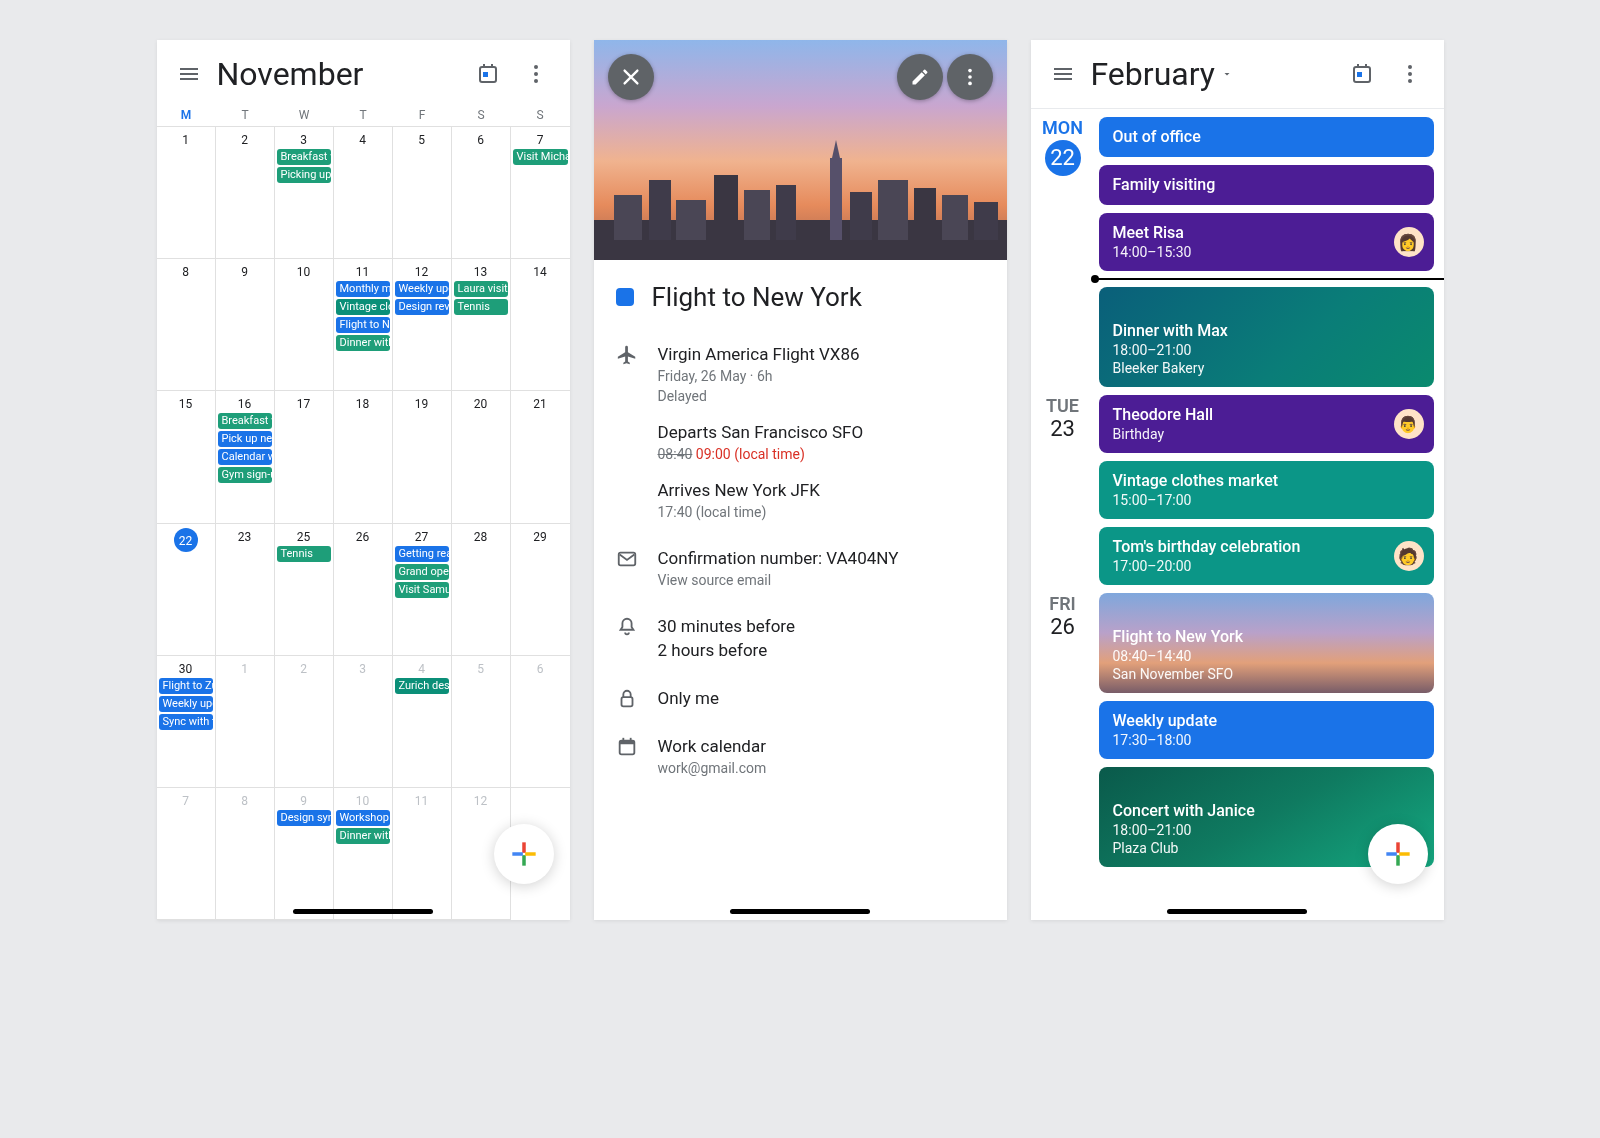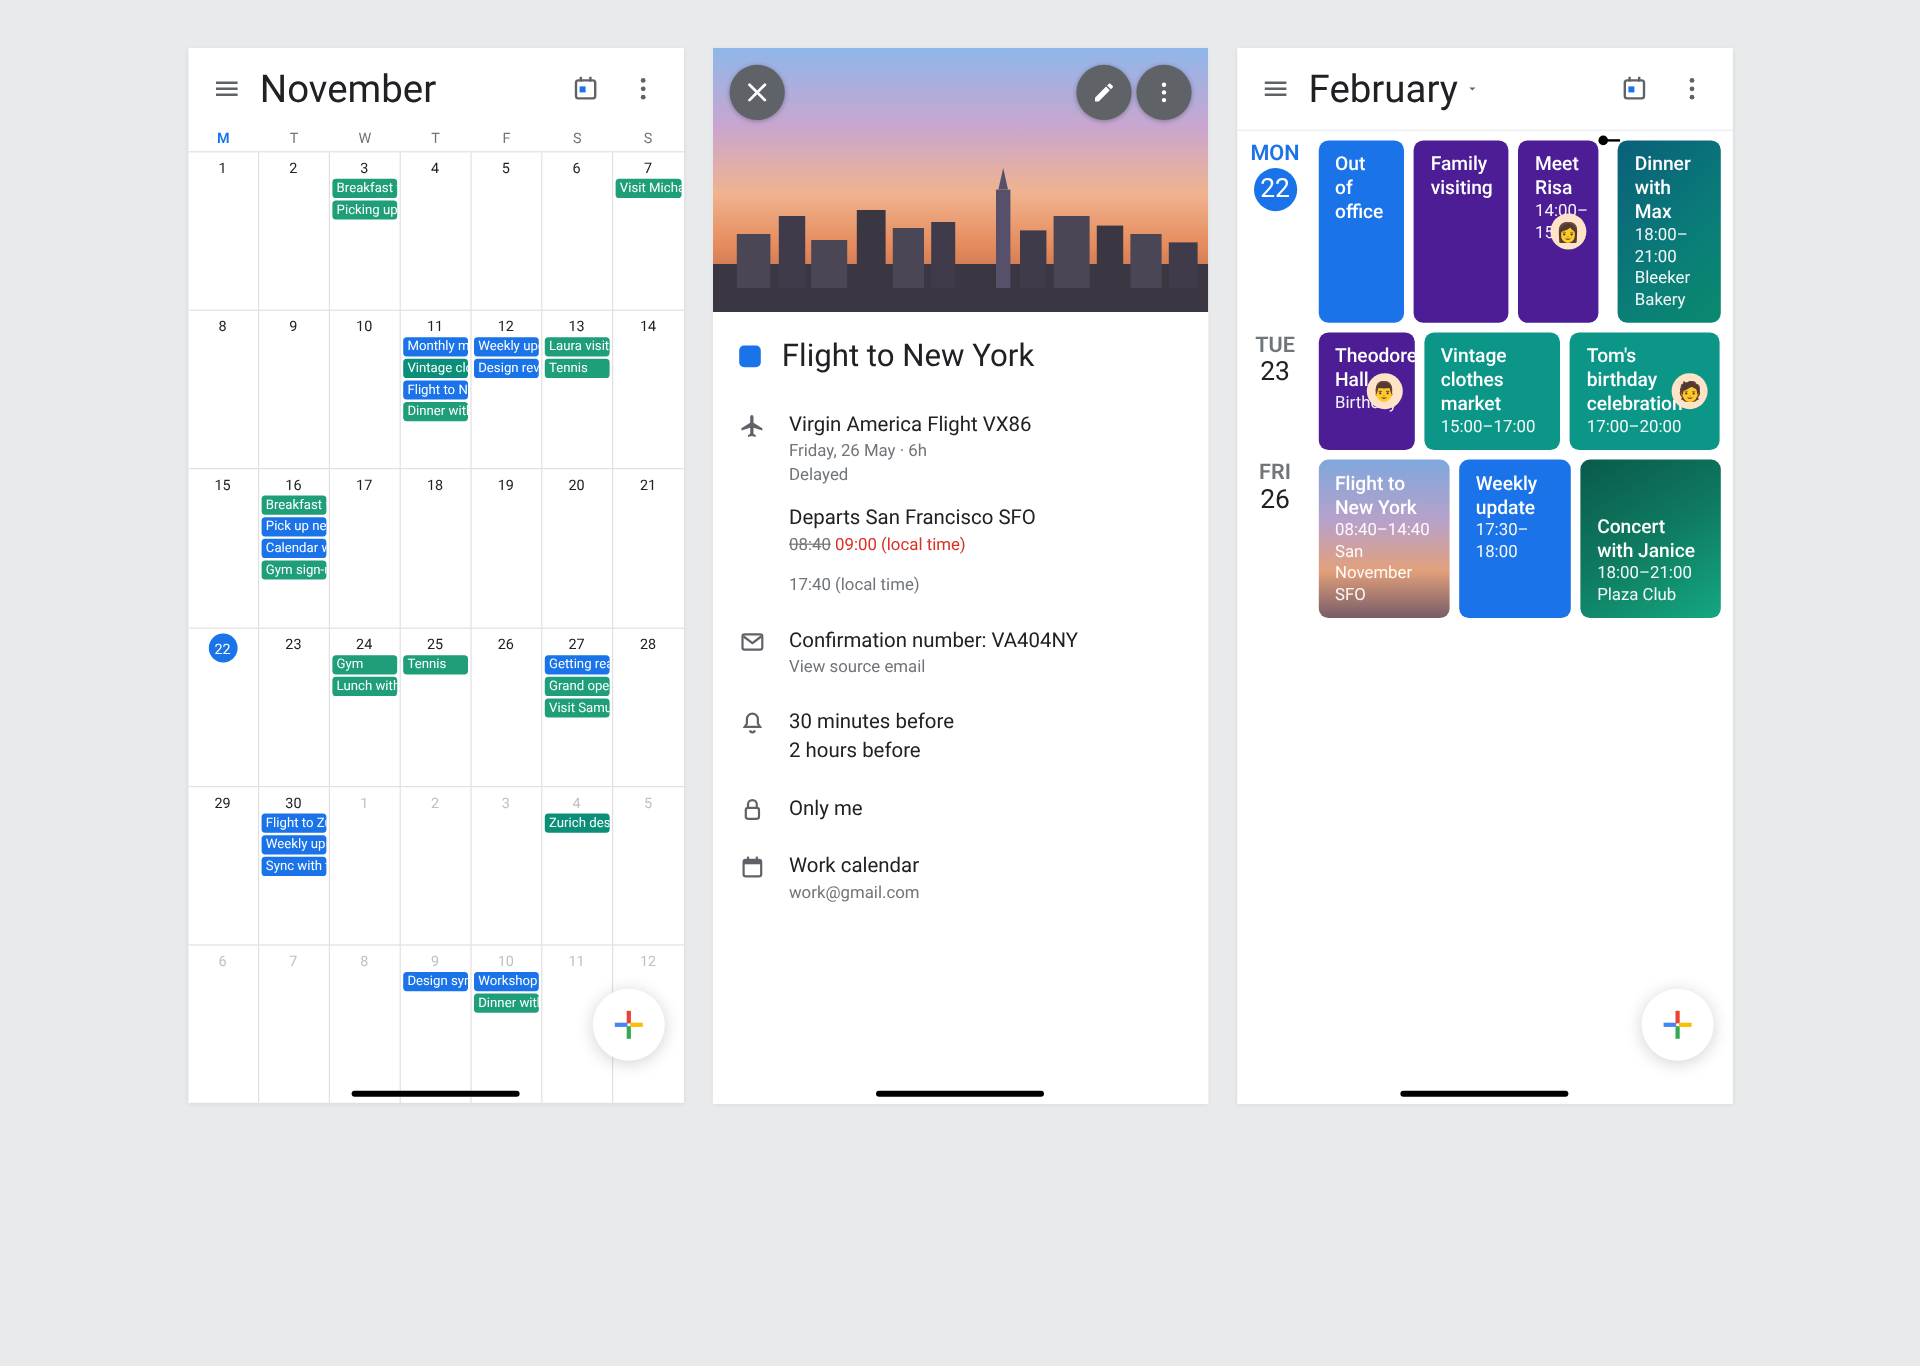--- a/index.html
+++ b/index.html
@@ -72,21 +72,21 @@
 
   
   .hairline{height:1px;background:var(--divider);flex:0 0 auto;}
   .sched{flex:1;overflow:hidden;padding:8px 10px 0 6px;display:flex;flex-direction:column;gap:8px;}
   .daygroup{display:flex;gap:10px;}
   .daycol{width:52px;flex:0 0 52px;text-align:center;}
   .daycol .dow{font-size:18px;color:var(--blue);font-weight:600;}
   .daycol.muted .dow{color:var(--muted);}
   .daycol .num{font-size:22px;color:var(--text);font-weight:400;line-height:26px;}
   .daycol.today .num{width:36px;height:36px;border-radius:50%;background:var(--blue);color:#fff;display:flex;align-items:center;justify-content:center;margin:2px auto 0;}
-  .cards{flex:1;display:flex;flex-direction:row;gap:8px;position:relative;}
+  .cards{flex:1;display:flex;flex-direction:column;gap:8px;position:relative;}
   .card{border-radius:8px;color:#fff;padding:10px 14px;min-height:40px;position:relative;overflow:hidden;}
   .card .t{font-size:16px;font-weight:500;line-height:20px;}
   .card .s{font-size:14px;opacity:0.95;line-height:18px;}
   .card.blue{background:#1a73e8;}
   .card.green{background:#4c1d95;}
   .card.teal{background:#0b9687;}
   .card.dinner{background:linear-gradient(135deg,#0a5f7a 0%,#0a7d78 60%,#0a8a6e 100%);}
   .card.concert{background:linear-gradient(150deg,#0a5a4b 0%,#0f7a60 50%,#14a880 100%);}
   .card.flight{background:linear-gradient(to bottom,#7fa7dc 0%,#b9a1c9 40%,#e2a07a 70%,#785c68 100%);}
   .card.tall{min-height:100px;display:flex;flex-direction:column;justify-content:flex-end;}
@@ -223,27 +223,20 @@
           <div class="daynum">20</div>
         </div>
         <div class="daycell">
           <div class="daynum">21</div>
         </div>
         <div class="daycell today">
           <div class="daynum">22</div>
         </div>
         <div class="daycell">
           <div class="daynum">23</div>
-        </div>
-        <div class="daycell">
-          <div class="daynum">24</div>
-          <div class="chips">
-            <div class="chip green">Gym</div>
-            <div class="chip green">Lunch with</div>
-          </div>
         </div>
         <div class="daycell">
           <div class="daynum">25</div>
           <div class="chips">
             <div class="chip green">Tennis</div>
           </div>
         </div>
         <div class="daycell">
           <div class="daynum">26</div>
         </div>
@@ -381,20 +374,21 @@
             <div class="line2">Friday, 26 May  ·  6h</div>
             <div class="line2">Delayed</div>
             <div style="height:14px"></div>
             <div class="line1">Departs San Francisco SFO</div>
             <div class="line2">
               <span class="strike">08:40</span>
               <span> </span>
               <span class="delay">09:00 (local time)</span>
             </div>
             <div style="height:14px"></div>
+            <div class="line1">Arrives New York JFK</div>
             <div class="line2">17:40 (local time)</div>
           </div>
         </div>
         <div class="drow">
           <div class="dicon">
               <svg width="22" height="22" viewBox="0 0 24 24">
                 <rect x="3" y="5" width="18" height="14" rx="2" fill="none" stroke="#5f6368" stroke-width="2"></rect>
                 <path d="M4 7l8 6 8-6" fill="none" stroke="#5f6368" stroke-width="2"></path>
               </svg>
             </div>

